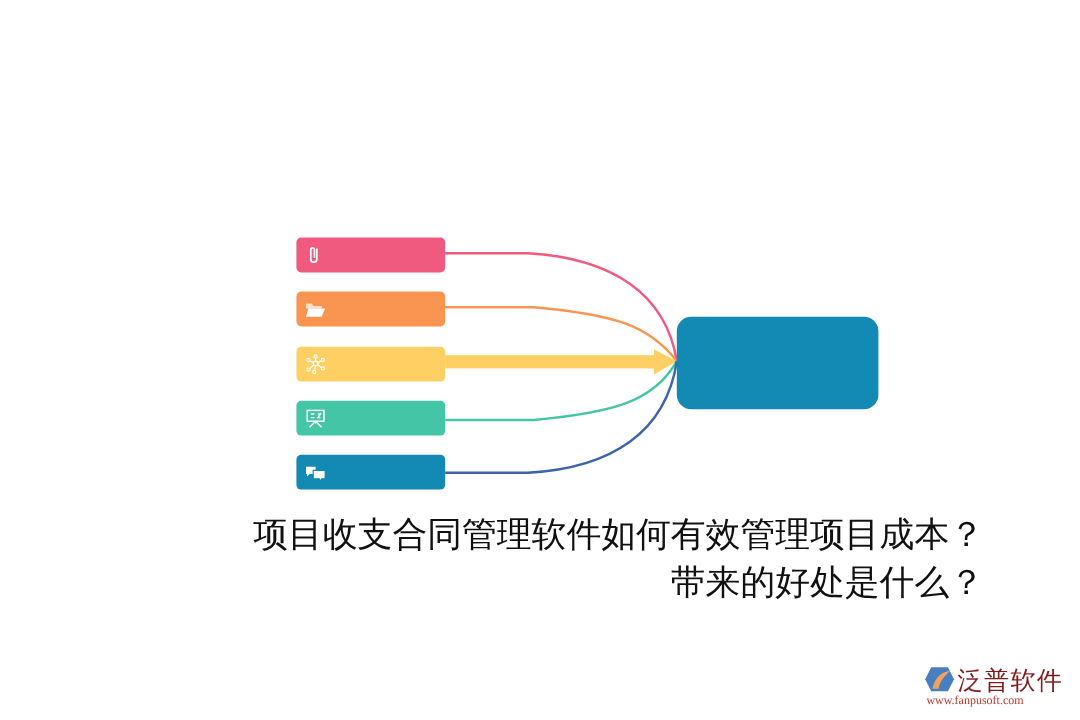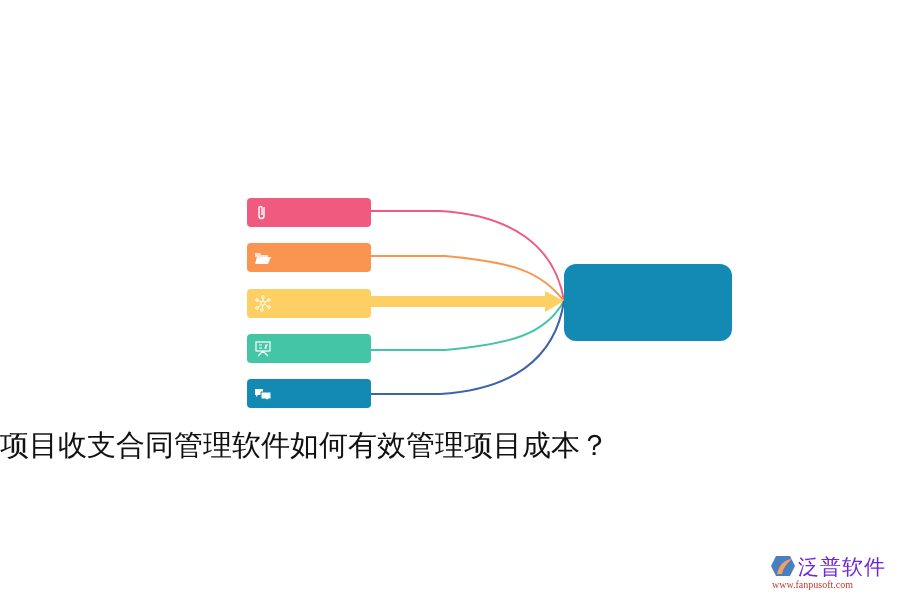--- a/index.html
+++ b/index.html
@@ -11,25 +11,25 @@
     position: absolute; left: 247px; width: 124px; height: 29px; border-radius: 4px;
     box-sizing: border-box;
   }
   .node .icon { position: absolute; left: 7px; top: 6px; width: 18px; height: 17px; }
   .center-node {
     position: absolute; left: 564px; top: 264px; width: 168px; height: 77px;
     background: #138ab3; border-radius: 12px;
   }
   svg.links { position: absolute; left: 0; top: 0; }
   .title {
-    position: absolute; left: 0; width: 820px; top: 425px; text-align: left;
+    position: absolute; left: 0; width: 820px; top: 425px; text-align: right;
     font-family: "DejaVu Serif", serif; font-size: 29px; line-height: 40px; color: #111;
   }
   .logo { position: absolute; left: 768px; top: 553px; width: 125px; height: 40px; }
-  .logo .brand { position: absolute; left: 30px; top: 0; font-size: 21px; color: #6d28d9; font-family: "DejaVu Sans", sans-serif; letter-spacing: 1px;}
+  .logo .brand { position: absolute; left: 30px; top: 0; font-size: 21px; color: #7f1d1d; font-family: "DejaVu Sans", sans-serif; letter-spacing: 1px;}
   .logo .url { position: absolute; left: 4px; top: 26px; font-size: 10px; color: #c0392b; font-family: Liberation Serif, serif; }
   .logo .mark { position: absolute; left: 2px; top: 2px; width: 26px; height: 22px; }
 </style>
 </head>
 <body>
 
 <svg class="links" width="900" height="600">
   <path d="M371 211 L440 211 C510 215 555 245 564 301" stroke="#f05a7e" stroke-width="2" fill="none"></path>
   <path d="M371 256 L445 256 C510 262 540 270 564 301" stroke="#f99550" stroke-width="2" fill="none"></path>
   <rect x="371" y="296" width="174" height="11" fill="#fecf62"></rect>
@@ -76,20 +76,21 @@
   <svg class="icon" viewBox="0 0 18 17">
     <path d="M1 4 L9 4 L9 10 L4 10 L2 12 L2 10 L1 10 Z" fill="#fff"></path>
     <path d="M7 7 L17 7 L17 14 L14 14 L13 16 L12 14 L7 14 Z" fill="#fff" stroke="#138ab3" stroke-width="1"></path>
   </svg>
 </div>
 
 <div class="center-node"></div>
 
 <div class="title">
   <div>项目收支合同管理软件如何有效管理项目成本？</div>
+  <div>带来的好处是什么？</div>
 </div>
 
 <div class="logo">
   <svg class="mark" viewBox="0 0 26 22">
     <path d="M6 1 L20 1 L25 11 L20 21 L6 21 L1 11 Z" fill="#4a7fbf"></path>
     <path d="M7 19 C9 10 14 5 22 4 C16 9 13 14 12 19 Z" fill="#f2a25c"></path>
   </svg>
   <span class="brand">泛普软件</span>
   <span class="url">www.fanpusoft.com</span>
 </div>

